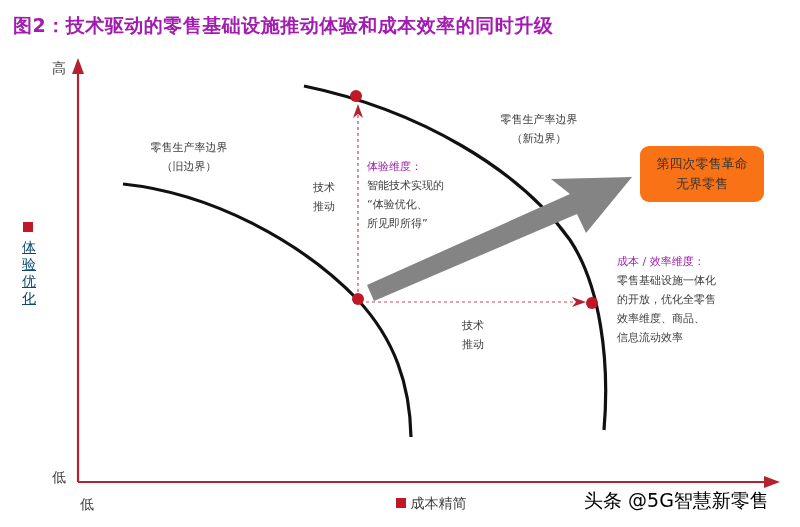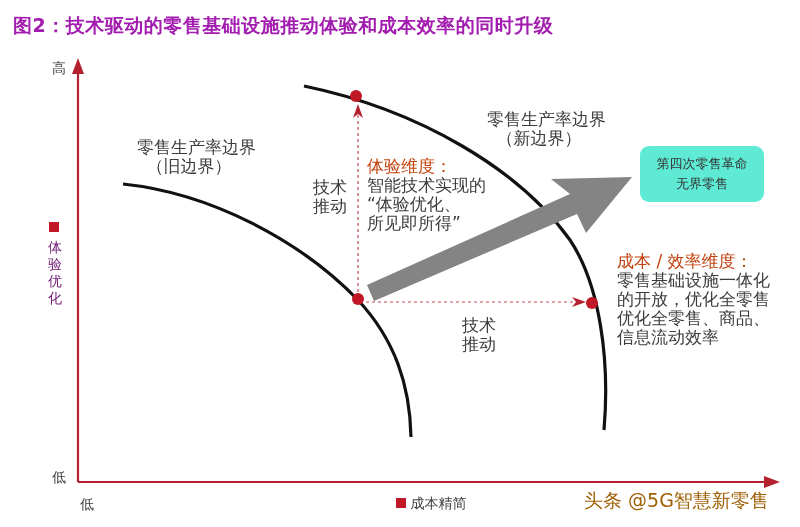--- a/index.html
+++ b/index.html
@@ -1,29 +1,29 @@
 <!DOCTYPE html>
 <html><head>
 <meta charset="utf-8">
 <style>
   html, body { margin:0; padding:0; background:#ffffff; }
   body { width:800px; height:527px; position:relative; overflow:hidden;
          font-family:"DejaVu Sans", sans-serif; color:#3a3a3a; }
   .title { position:absolute; left:13px; top:13px; font-size:19px; font-weight:bold;
            color:#a21caf; letter-spacing:0.5px; white-space:nowrap; }
   svg.diagram { position:absolute; left:0; top:0; }
-  .lbl { position:absolute; font-size:17px; line-height:19px; color:#3d3d3d; white-space:nowrap; }
+  .lbl { position:absolute; font-size:11px; line-height:19px; color:#3d3d3d; white-space:nowrap; }
   .center { text-align:center; }
-  .red { color:#c2410c; }
-  .box { position:absolute; left:640px; top:146px; width:124px; height:56px; background:#5eead4;
+  .red { color:#a21caf; }
+  .box { position:absolute; left:640px; top:146px; width:124px; height:56px; background:#f97316;
          border-radius:9px; display:flex; flex-direction:column; align-items:center; justify-content:center;
          font-size:13px; line-height:20px; color:#333; }
-  .ylabel { position:absolute; left:48px; top:222px; width:14px; font-size:14px; line-height:17px; color:#701a75; }
+  .ylabel { position:absolute; left:22px; top:222px; width:14px; font-size:14px; line-height:17px; color:#0c4a6e;text-decoration:underline; }
   .sq { display:inline-block; width:10px; height:10px; background:#c01826; }
-  .watermark { position:absolute; left:584px; top:488px; font-size:19px; color:#a16207; white-space:nowrap; }
+  .watermark { position:absolute; left:584px; top:488px; font-size:19px; color:#000000; white-space:nowrap; }
 </style>
 </head>
 <body>
 
 <div class="title">图2：技术驱动的零售基础设施推动体验和成本效率的同时升级</div>
 
 <svg class="diagram" width="800" height="527" viewBox="0 0 800 527">
 
   <g>
     <line x1="78" y1="482" x2="78" y2="72" stroke="#b5222f" stroke-width="2.2"></line>
@@ -84,21 +84,21 @@
   <div class="red">体验维度：</div>
   <div>智能技术实现的</div>
   <div>“体验优化、</div>
   <div>所见即所得”</div>
 </div>
 
 <div class="lbl" style="left:617px;top:252px;">
   <div class="red">成本 / 效率维度：</div>
   <div>零售基础设施一体化</div>
   <div>的开放，优化全零售</div>
-  <div>优化全零售、商品、</div>
+  <div>效率维度、商品、</div>
   <div>信息流动效率</div>
 </div>
 
 <div class="box">
   <div>第四次零售革命</div>
   <div>无界零售</div>
 </div>
 
 <div class="watermark">头条 @5G智慧新零售</div>
 

